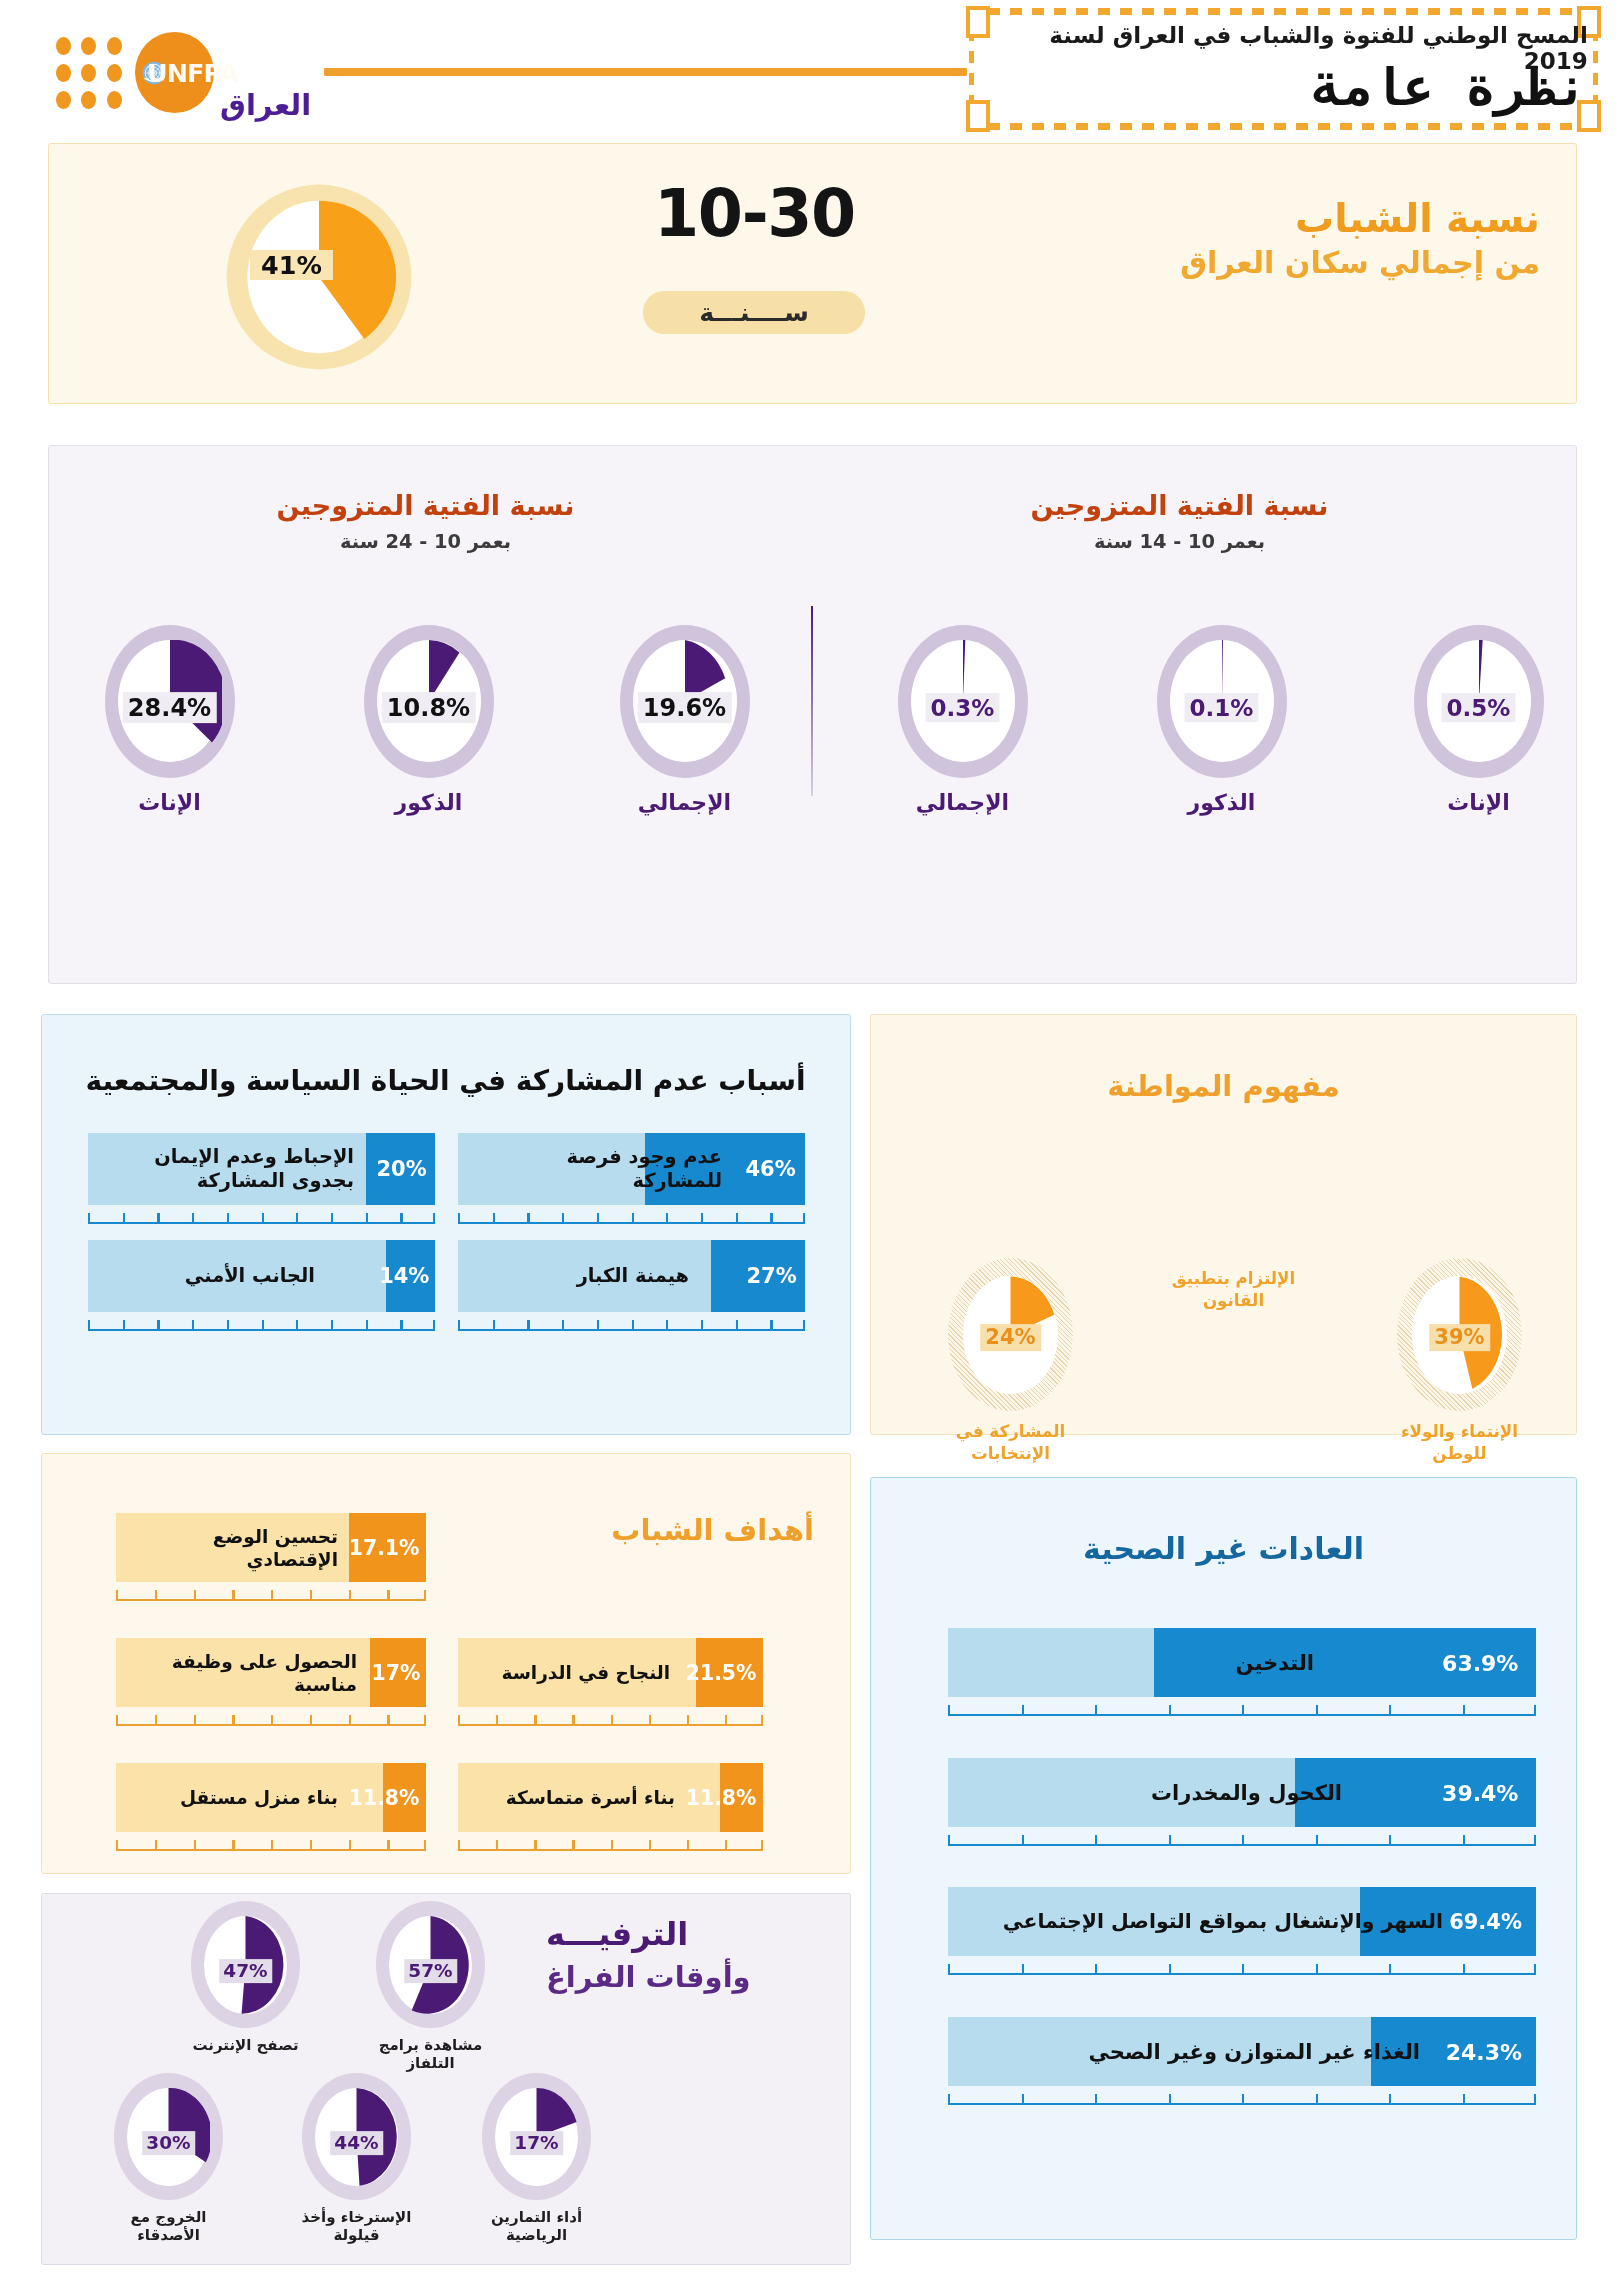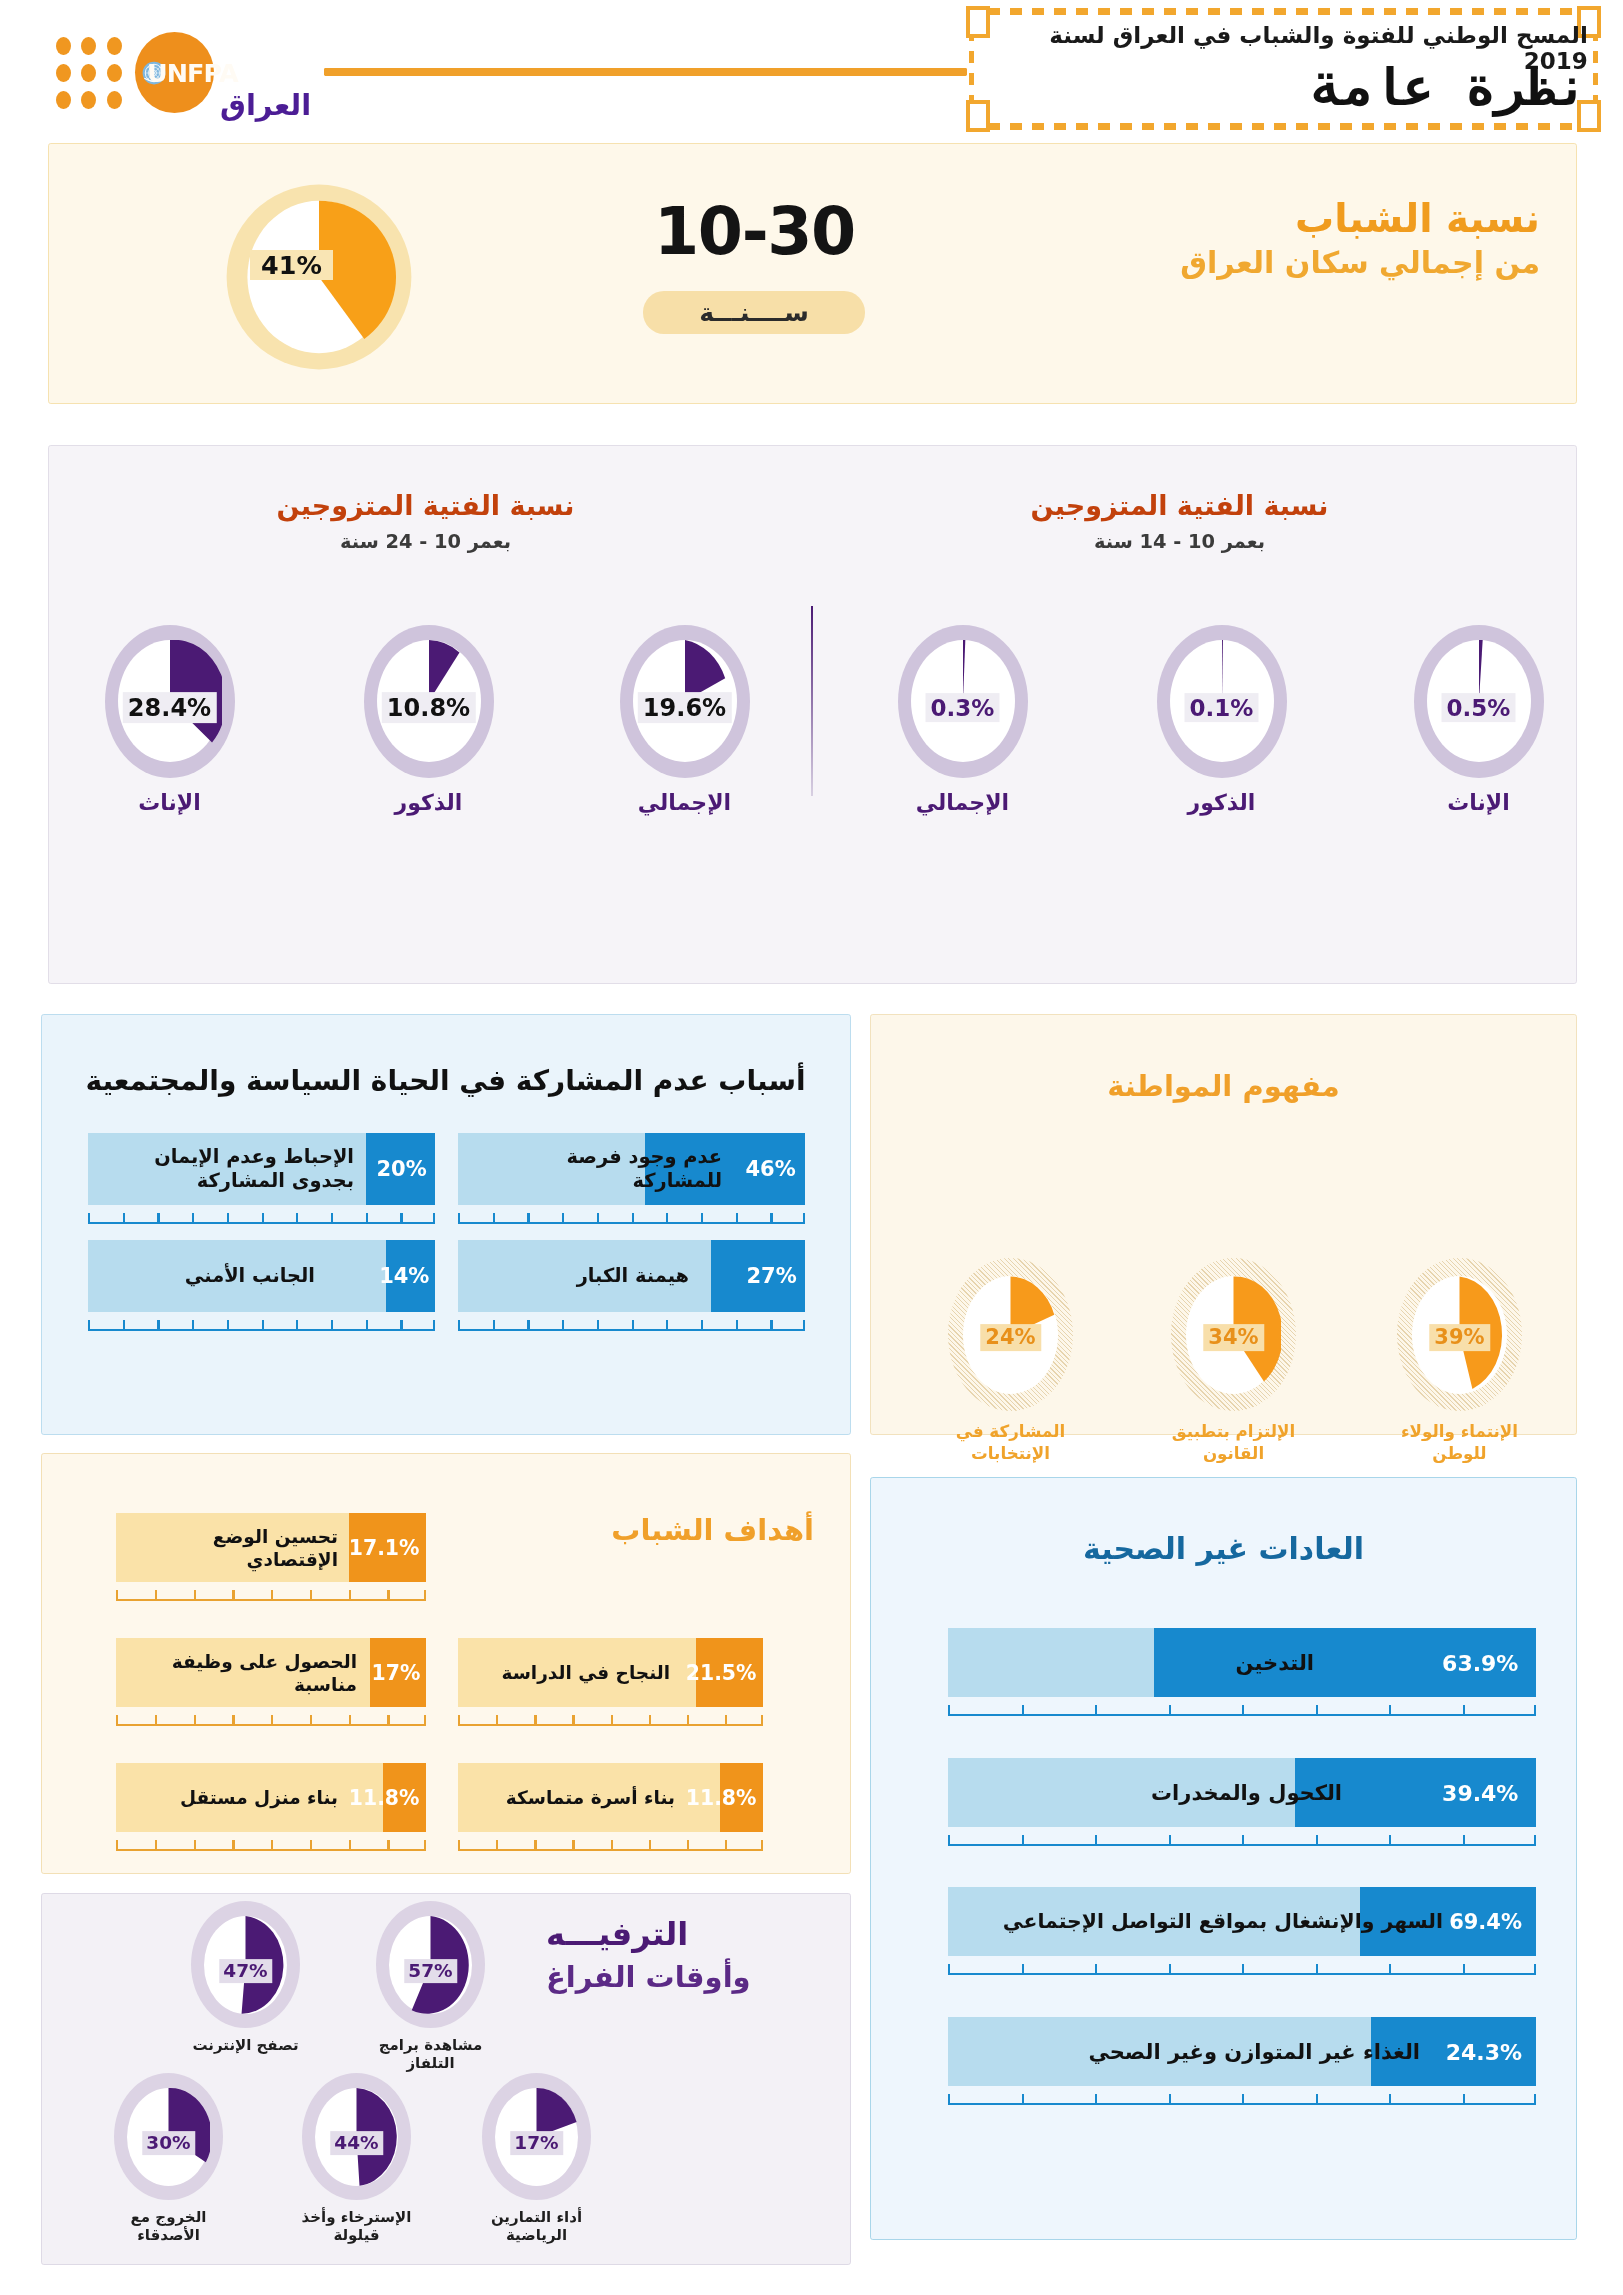--- a/index.html
+++ b/index.html
@@ -51,21 +51,21 @@
                background:#FEF8EC;border:0.9px solid #F3E0B6;}
   #panel-habits{left:870px;top:1477px;width:705px;height:761px;
                 background:#EEF6FD;border:0.9px solid #A9D6EA;}
   #panel-leisure{left:41px;top:1893px;width:808px;height:370px;
                  background:#F3F1F6;border:0.9px solid #DEDAE6;}
 
   
   #banner-title{right:83px;top:199px;width:555px;text-align:right;}
   #banner-title .l1{font-size:39px;font-weight:bold;color:#F09C1E;line-height:1.05;}
   #banner-title .l2{font-size:30px;font-weight:600;color:#F0A830;line-height:1.15;margin-top:5.6px;}
-  #age-range{left:625px;top:194px;width:259px;text-align:center;
+  #age-range{left:625px;top:176px;width:259px;text-align:center;
              font-size:65px;font-weight:bold;color:#141414;letter-spacing:-1.4px;direction:ltr;}
   #age-pill{left:643px;top:291px;width:222px;height:43px;border-radius:21px;
             background:#F7DFA8;display:flex;align-items:center;justify-content:center;
             font-size:25px;font-weight:600;color:#2B2B2B;letter-spacing:1.4px;}
   #donut41{left:222px;top:180px;width:194px;height:194px;}
   #donut41-label{left:250px;top:250px;width:83px;height:30px;background:#F9E5B4;
                  display:flex;align-items:center;justify-content:center;
                  font-size:25.4px;font-weight:bold;color:#111;direction:ltr;}
 
   
@@ -374,28 +374,20 @@
     <div class="pie">
       <svg viewBox="0 0 206 254" style="width:100%;height:100%">
           <path d="M103 127 L103 0 A103 127 0 0 1 198 83 Z" fill="#F79A1B"></path>
         </svg>
     </div>
     <div class="val">24%</div>
   </div>
   <div class="cap">المشاركة في الإنتخابات</div>
 </div>
 <div class="abs cz-cell" style="left:1157px;top:1258px;">
-  <div class="cz-ring">
-    <div class="pie">
-      <svg viewBox="0 0 206 254" style="width:100%;height:100%">
-          <path d="M103 127 L103 0 A103 127 0 0 1 169 228 Z" fill="#F79A1B"></path>
-        </svg>
-    </div>
-    <div class="val">34%</div>
-  </div>
   <div class="cap">الإلتزام بتطبيق القانون</div>
 </div>
 <div class="abs cz-cell" style="left:1383px;top:1258px;">
   <div class="cz-ring">
     <div class="pie">
       <svg viewBox="0 0 206 254" style="width:100%;height:100%">
           <path d="M103 127 L103 0 A103 127 0 0 1 131 244 Z" fill="#F79A1B"></path>
         </svg>
     </div>
     <div class="val">39%</div>

